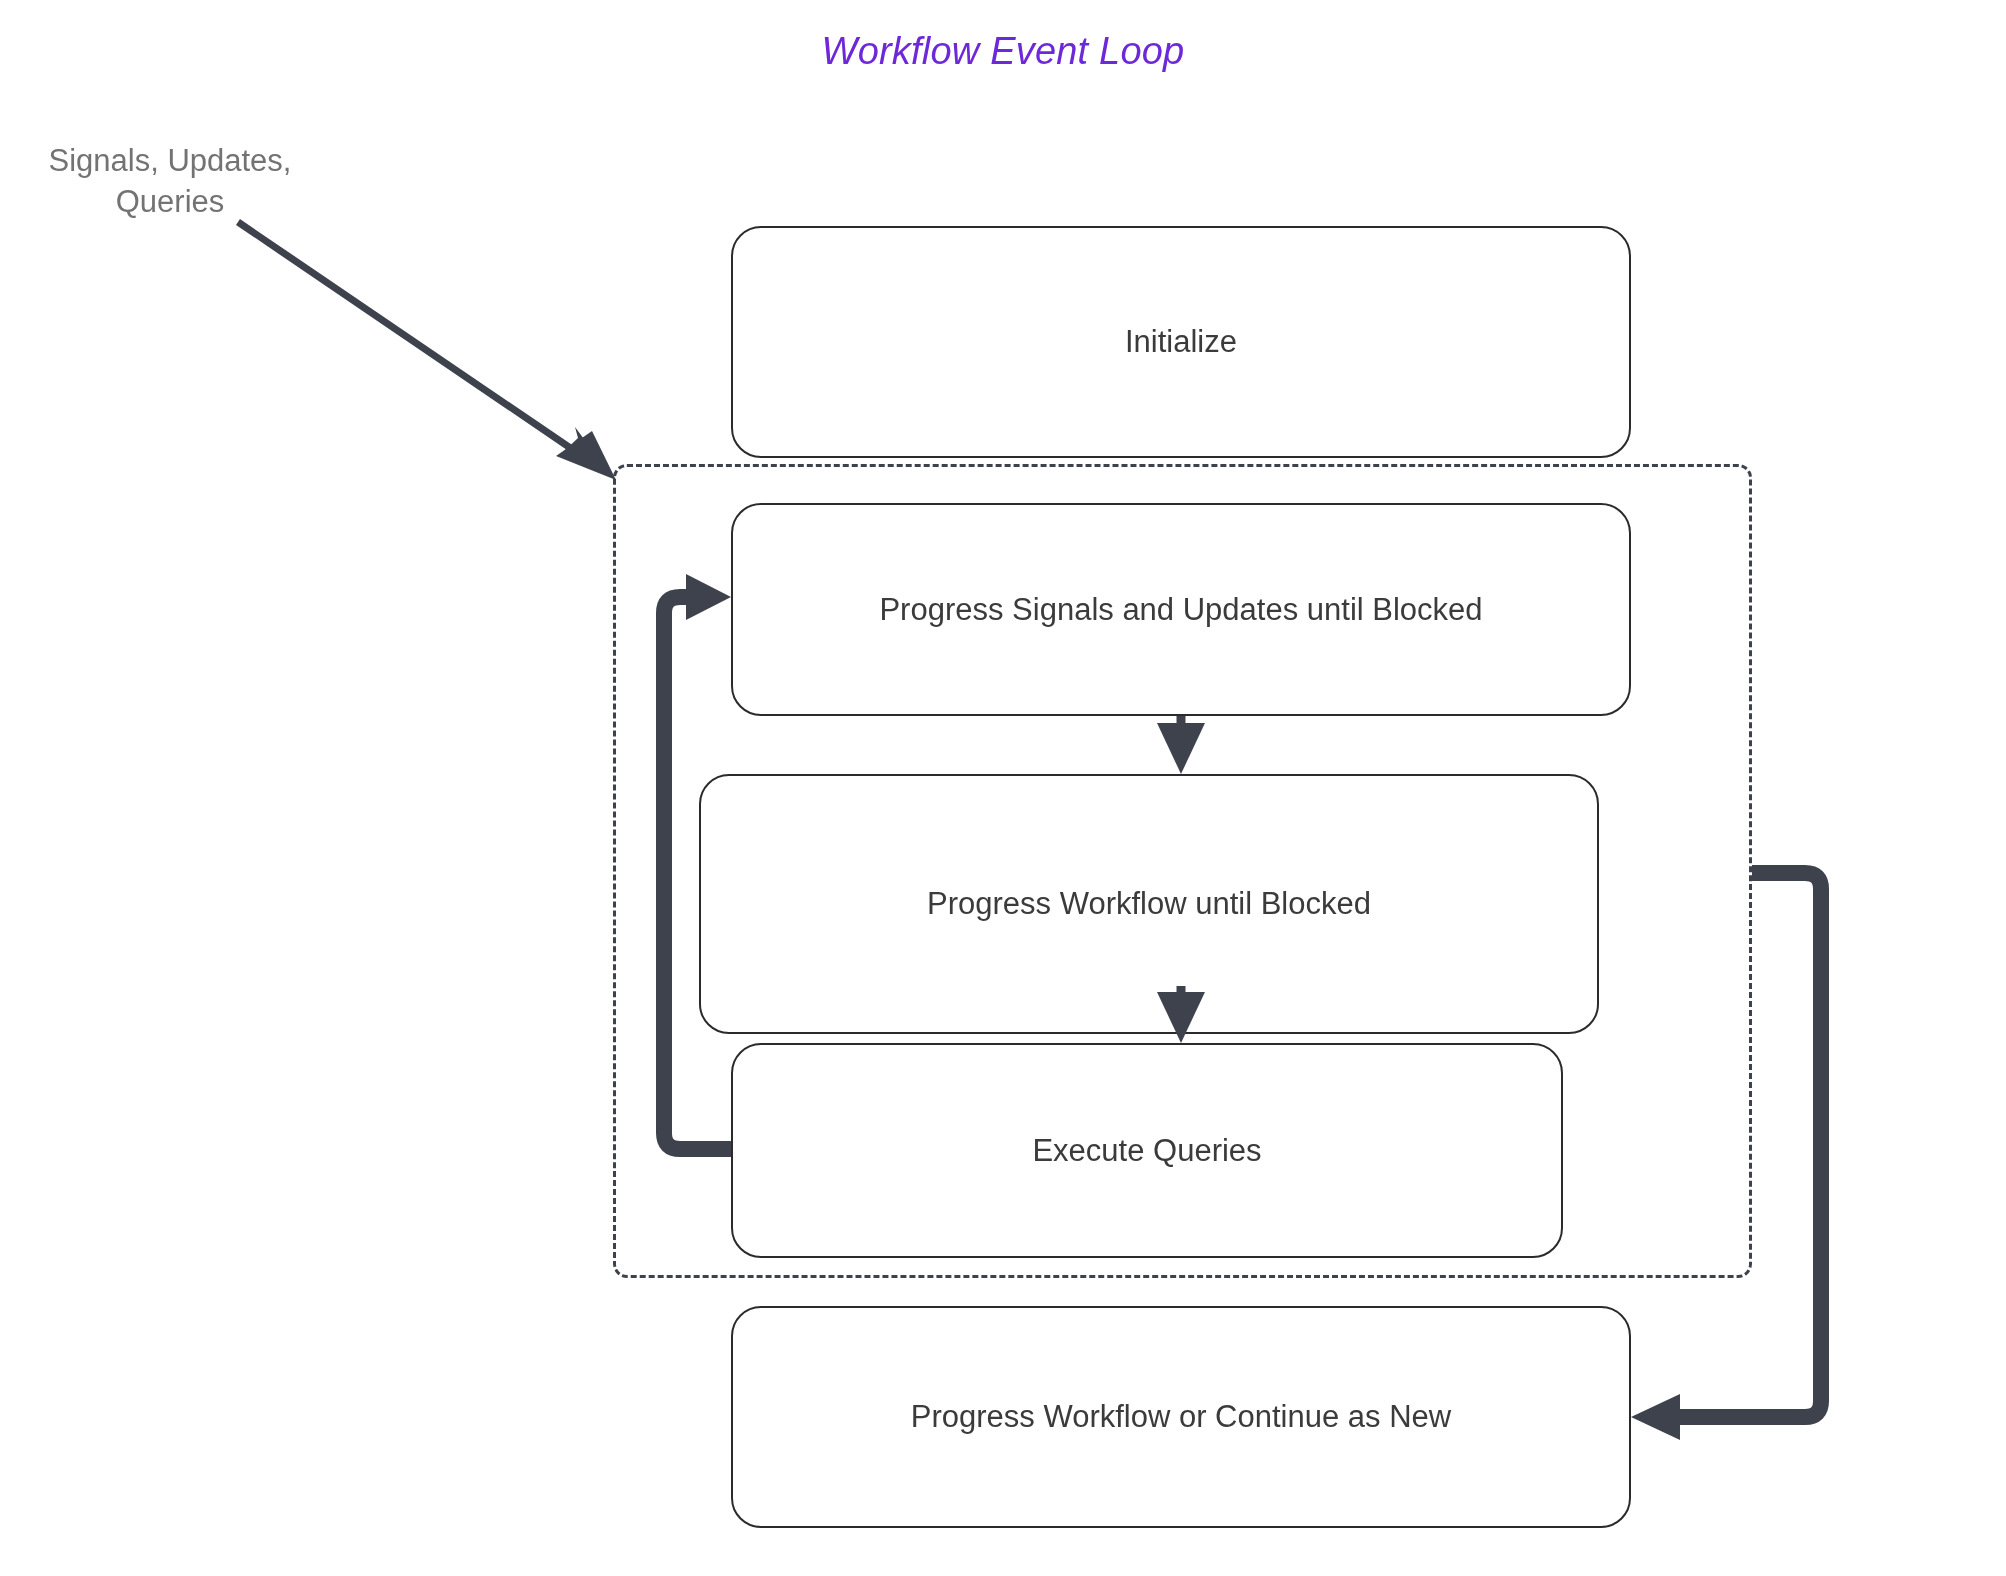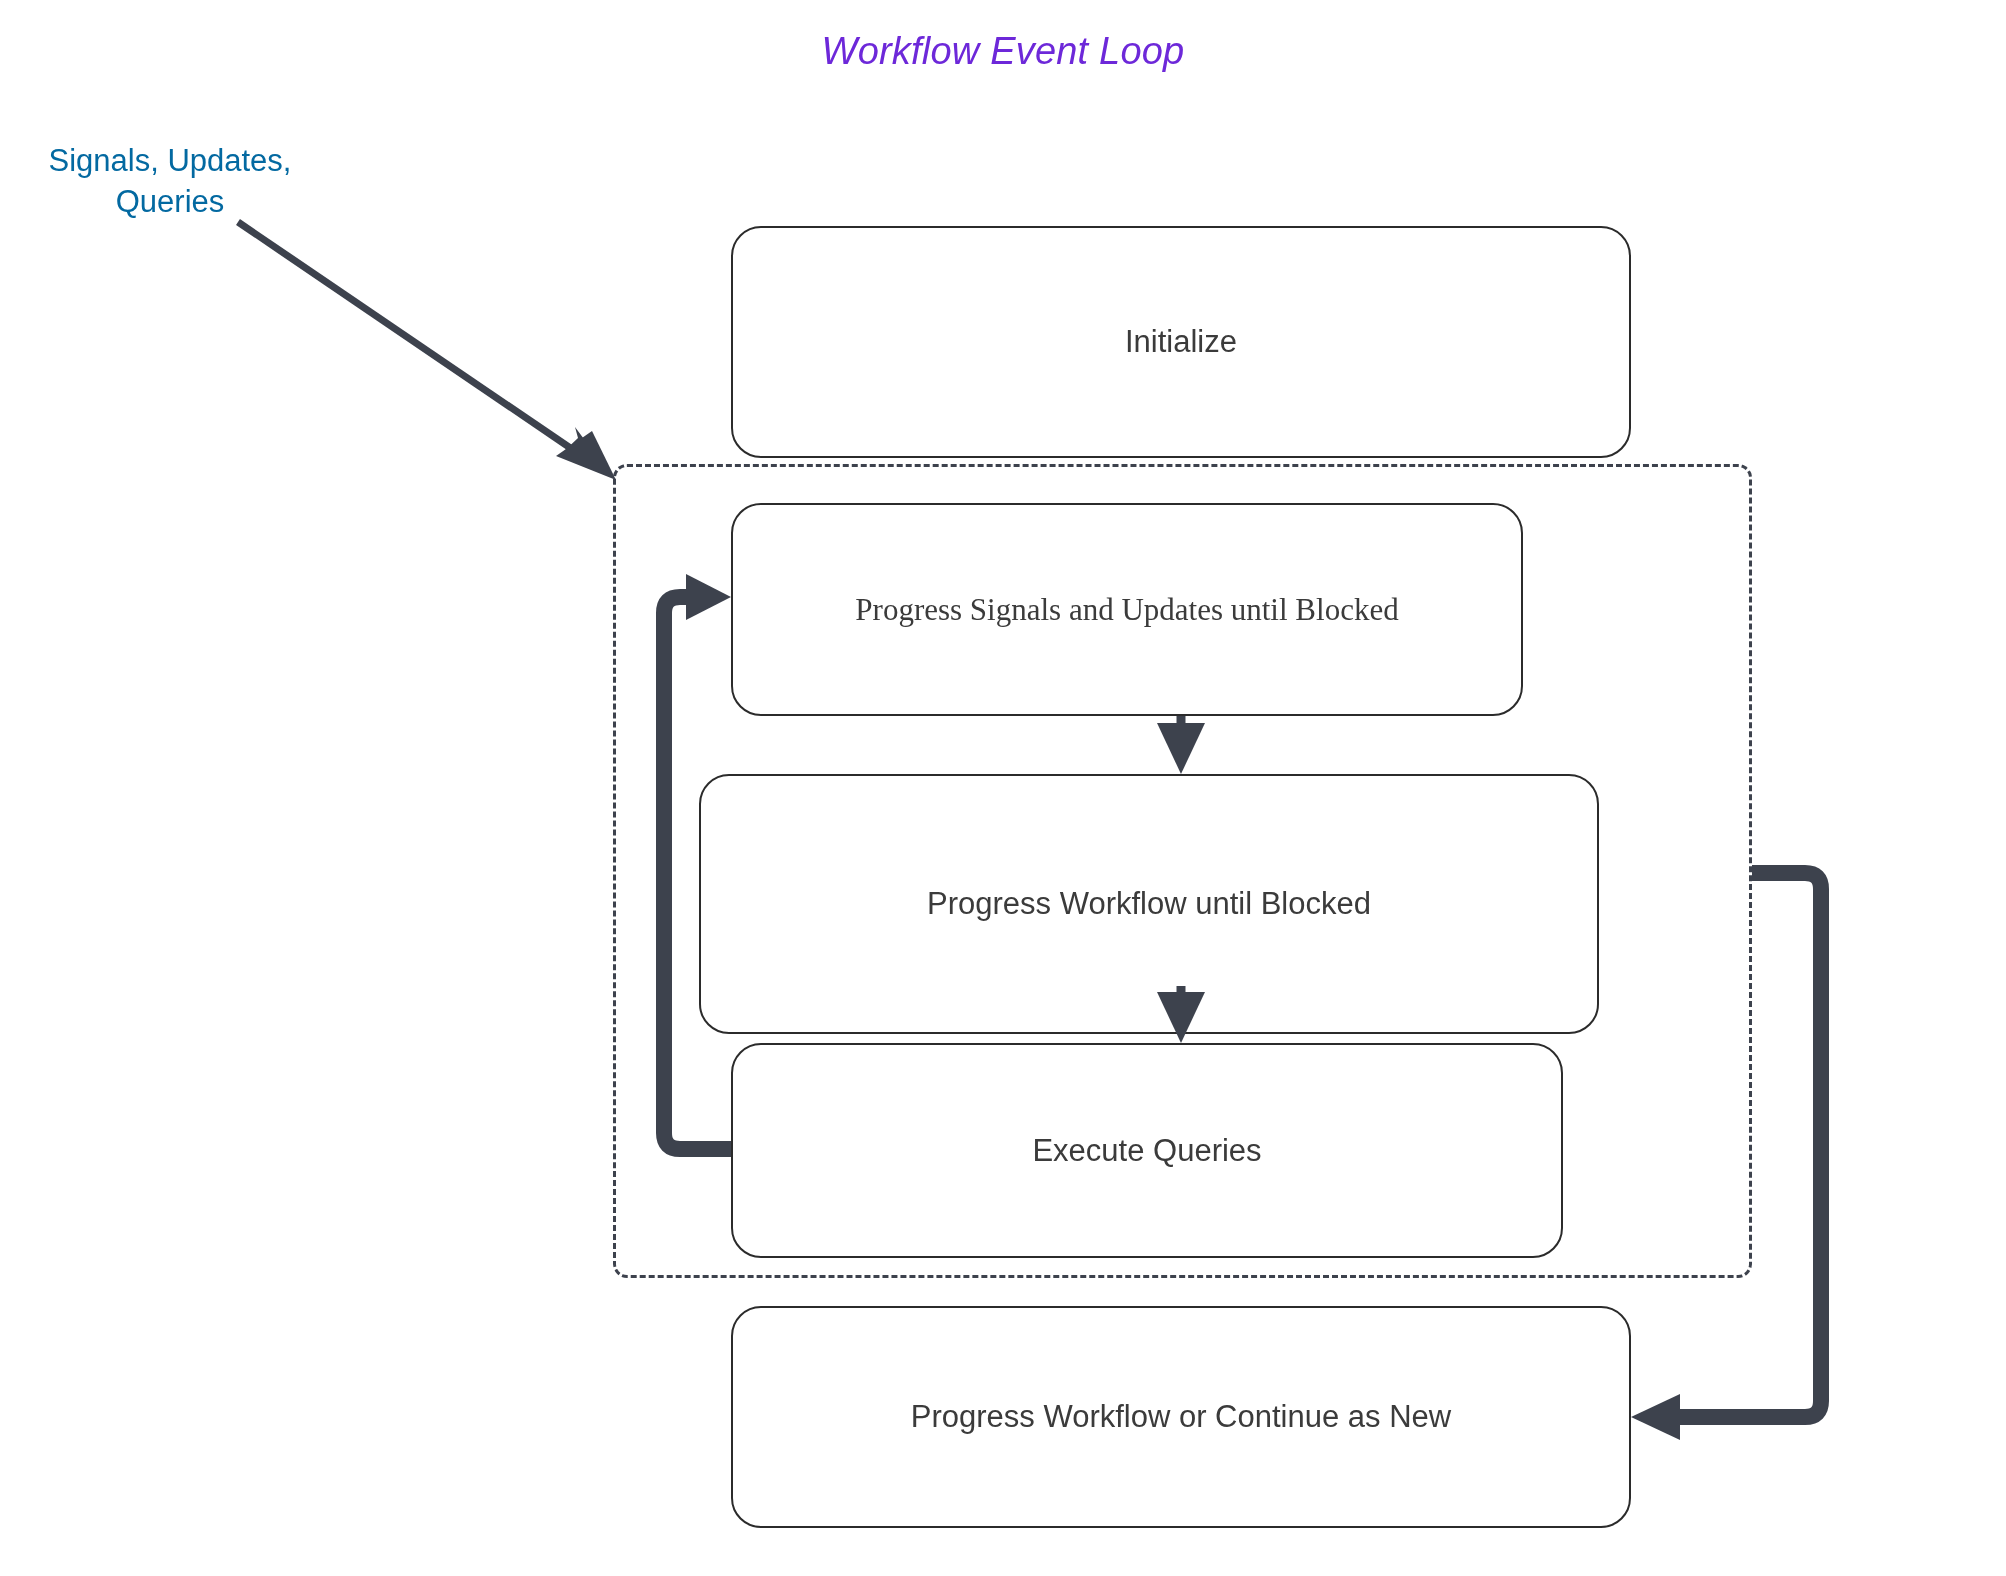--- a/index.html
+++ b/index.html
@@ -32,21 +32,21 @@
   }
   
   .input-label {
     position: absolute;
     left: 20px;
     top: 140px;
     width: 300px;
     text-align: center;
     font-size: 31px;
     line-height: 41px;
-    color: #0369a1;
+    color: #737373;
   }
   .input-label .line2 { display: block; }
   
   .loop-container {
     position: absolute;
     left: 613px;
     top: 464px;
     width: 1139px;
     height: 814px;
     border: 3px dashed #3d424d;
@@ -63,21 +63,21 @@
     background: #ffffff;
     display: flex;
     align-items: center;
     justify-content: center;
     font-size: 31px;
     color: #3b3b3b;
     text-align: center;
     white-space: nowrap;
   }
   #node-initialize       { left: 731px; top: 226px;  width: 900px; height: 232px; }
-  #node-progress-signals { left: 731px; top: 503px;  width: 792px; height: 213px; font-family: Liberation Serif, serif; }
+  #node-progress-signals { left: 731px; top: 503px;  width: 900px; height: 213px; }
   #node-progress-workflow{ left: 699px; top: 774px;  width: 900px; height: 260px; }
   #node-execute-queries  { left: 731px; top: 1043px; width: 832px; height: 215px; }
   #node-complete         { left: 731px; top: 1306px; width: 900px; height: 222px; }
 
   
   #connectors {
     position: absolute;
     left: 0;
     top: 0;
     width: 2006px;

